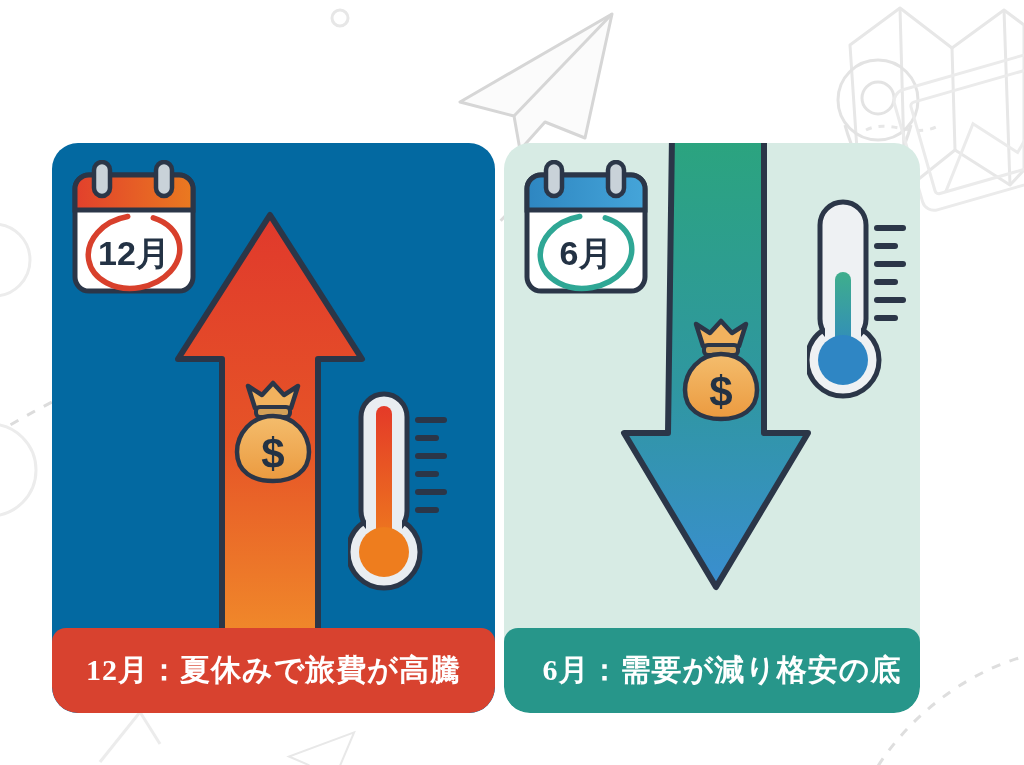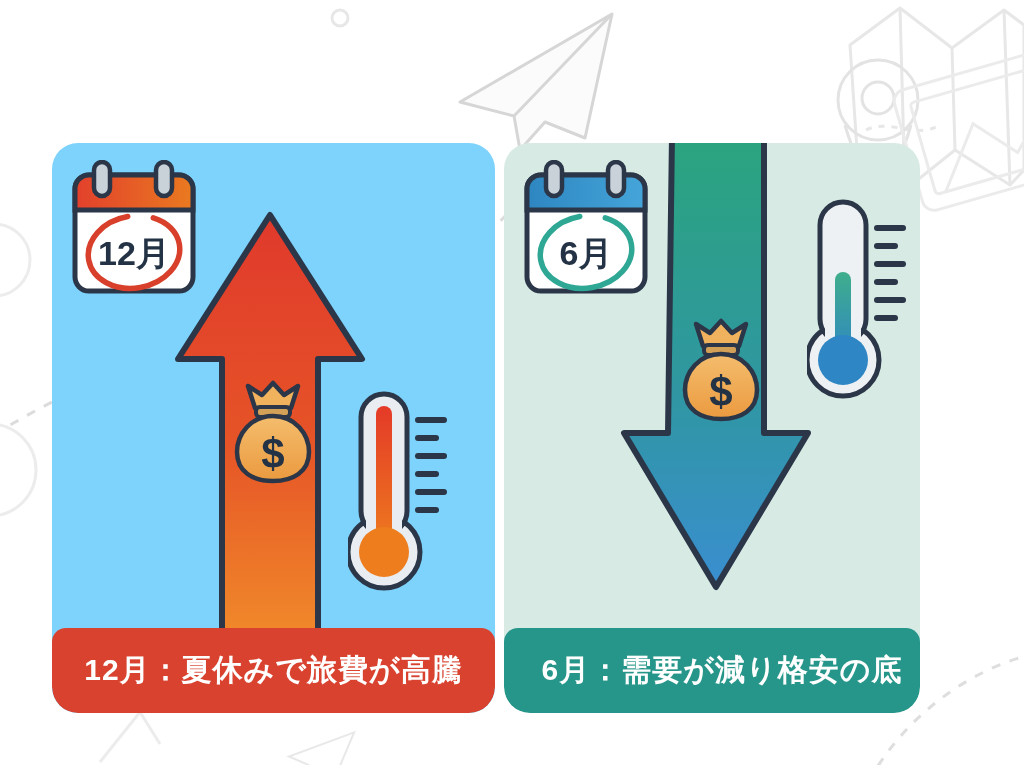--- a/index.html
+++ b/index.html
@@ -11,27 +11,27 @@
   .doodles{position:absolute;inset:0;z-index:0;}
   .title{
     position:absolute;top:36px;left:0;right:0;z-index:2;
     text-align:center;font-size:47px;font-weight:800;
     color:#2b3648;letter-spacing:7px;
   }
   .panel{
     position:absolute;top:143px;width:443px;height:570px;
     border-radius:26px;overflow:hidden;z-index:1;
   }
-  .panel-dec{left:52px;background:#7dd3fc;}
+  .panel-dec{left:52px;background:#0369a1;}
   .panel-jun{left:504px;width:416px;background:#d7ebe4;}
   .caption{
     position:absolute;left:0;right:0;bottom:0;height:85px;z-index:5;
     border-radius:14px 14px 26px 26px;
     display:flex;align-items:center;justify-content:center;
-    color:#ffffff;font-size:30px;font-weight:700;letter-spacing:1px;
+    color:#ffffff;font-size:30px;font-weight:700;letter-spacing:1px;font-family:Liberation Serif, serif;
   }
   .caption-dec{background:#d8422f;}
   .caption-jun{background:#27968a;padding-left:20px;}
   .abs{position:absolute;}
   .arrow-up{left:118px;top:66px;}
   .arrow-down{left:112px;top:0;}
   .calendar{left:8px;top:17px;}
   .bag-dec{left:179px;top:235px;}
   .bag-jun{left:175px;top:173px;}
   .thermo-dec{left:296px;top:247px;}

